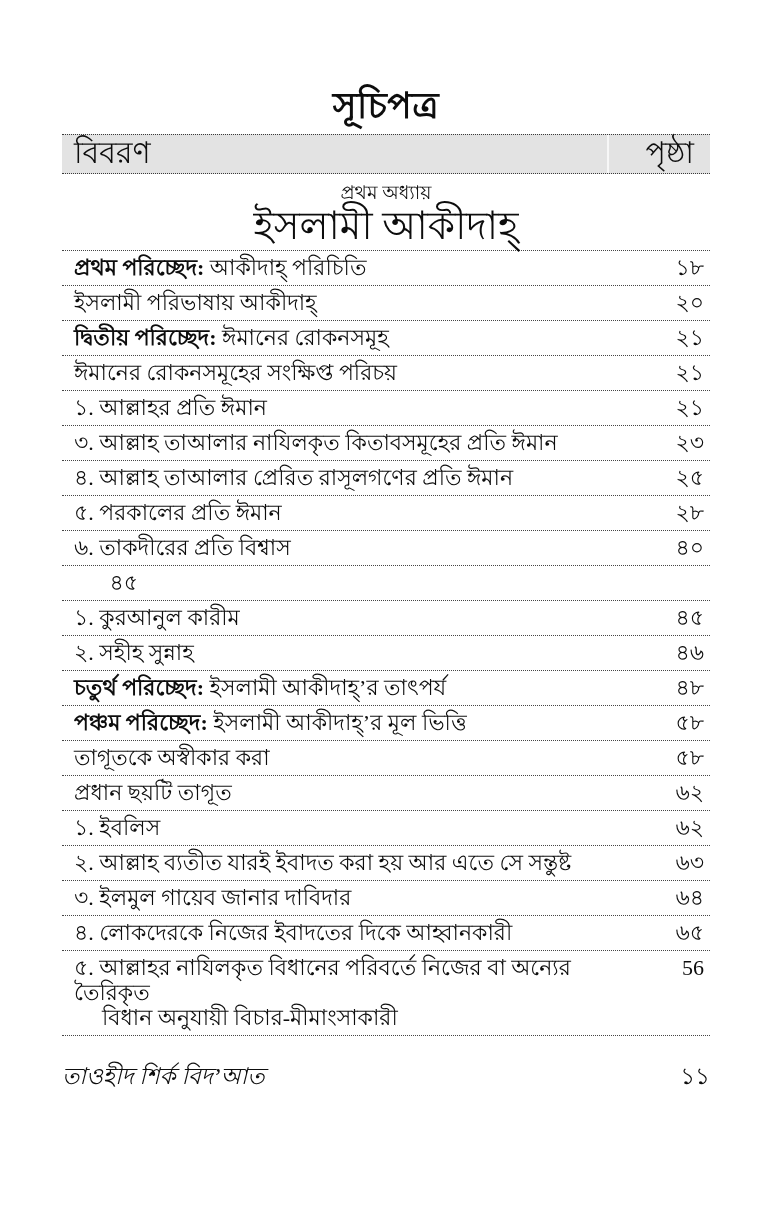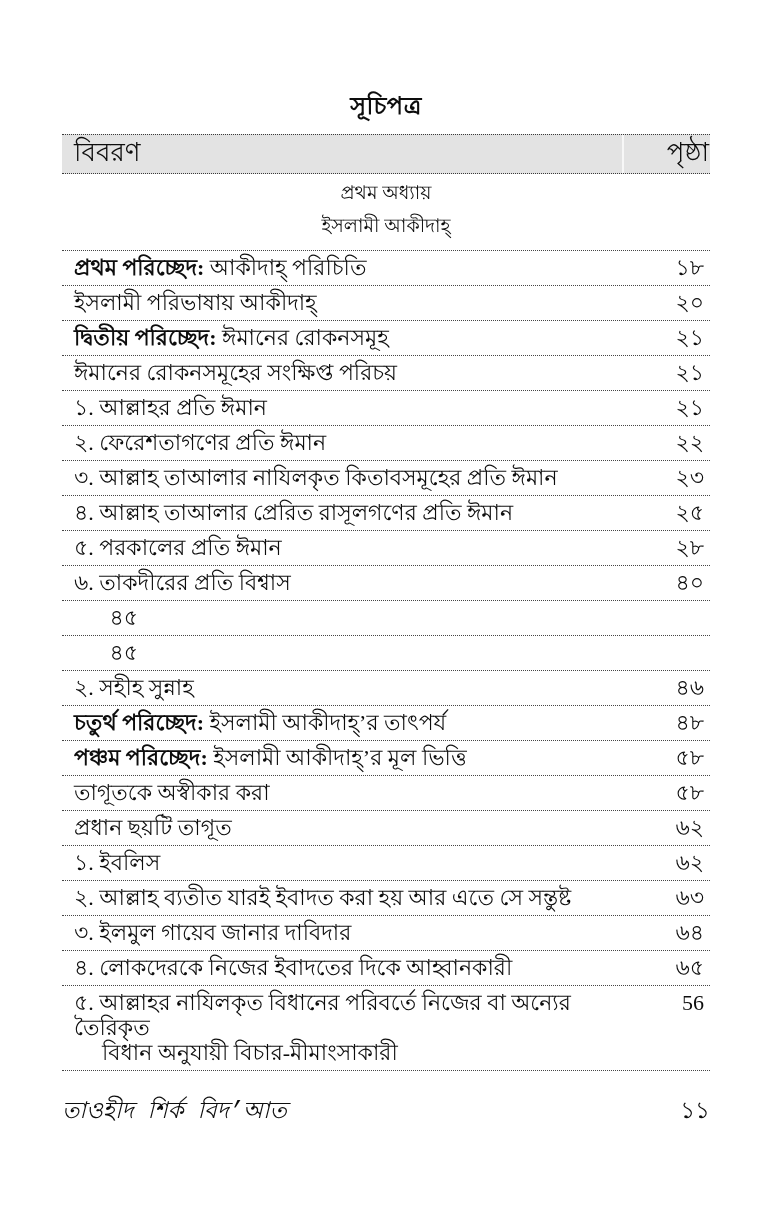--- a/index.html
+++ b/index.html
@@ -18,59 +18,59 @@
     position: relative;
     width: 773px;
     height: 1208px;
     background: #ffffff;
   }
   .content {
     padding: 84px 63px 0 62px;
   }
   .doc-title {
     text-align: center;
-    font-size: 24px;
+    font-size: 36px;
     line-height: 44px;
     font-weight: 600;
     letter-spacing: 0.5px;
   }
   .thead {
     margin-top: 6px;
     display: flex;
     justify-content: space-between;
     align-items: stretch;
     background: #e3e3e3;
     border-top: 1px dotted #3a3a3a;
     border-bottom: 1px dotted #3a3a3a;
     height: 38px;
-    font-size: 26px;
+    font-size: 30px;
   }
   .thead .desc-label {
     padding-left: 12px;
     display: flex;
     align-items: center;
   }
   .thead .page-label {
     width: 85px;
     border-left: 2px solid #f7f7f7;
     display: flex;
     align-items: center;
     justify-content: flex-end;
-    padding-right: 1px;
+    padding-right: 16px;
   }
   .chapter {
     text-align: center;
     padding: 4px 0 6px;
   }
   .chapter .kicker {
     font-size: 19px;
     line-height: 30px;
   }
   .chapter .ctitle {
-    font-size: 19px;
+    font-size: 39px;
     line-height: 36px;
   }
   .rows {
     border-top: 1px dotted #454545;
   }
   .row {
     display: flex;
     align-items: flex-start;
     border-bottom: 1px dotted #454545;
     padding: 4px 6px 5px 12px;
@@ -93,21 +93,20 @@
     flex-shrink: 0;
     text-align: right;
   }
   .footer {
     display: flex;
     justify-content: space-between;
     align-items: baseline;
     margin-top: 26px;
     font-size: 23px;
     line-height: 30px;
-    font-family: Liberation Mono, monospace;
   }
   .footer .btitle {
     font-style: italic;
   }
 </style>
 </head>
 <body>
 
 <div class="page">
   <div class="content">
@@ -158,27 +157,20 @@
   </div>
 
   <div class="row">
     <div class="desc">
       <span class="normal-part">১. আল্লাহর প্রতি ঈমান</span>
       
     </div>
     <div class="pg">২১</div>
   </div>
 
-  <div class="row">
-    <div class="desc">
-      <span class="normal-part">২. ফেরেশতাগণের প্রতি ঈমান</span>
-      
-    </div>
-    <div class="pg">২২</div>
-  </div>
 
   <div class="row">
     <div class="desc">
       <span class="normal-part">৩. আল্লাহ তাআলার নাযিলকৃত কিতাবসমূহের প্রতি ঈমান</span>
       
     </div>
     <div class="pg">২৩</div>
   </div>
 
   <div class="row">
@@ -203,20 +195,24 @@
       
     </div>
     <div class="pg">৪০</div>
   </div>
 
   <div class="row">
     <div class="pg">৪৫</div>
   </div>
 
   <div class="row">
+    <div class="desc">
+      <span class="normal-part">১. কুরআনুল কারীম</span>
+      
+    </div>
     <div class="pg">৪৫</div>
   </div>
 
   <div class="row">
     <div class="desc">
       <span class="normal-part">২. সহীহ সুন্নাহ</span>
       
     </div>
     <div class="pg">৪৬</div>
   </div>

